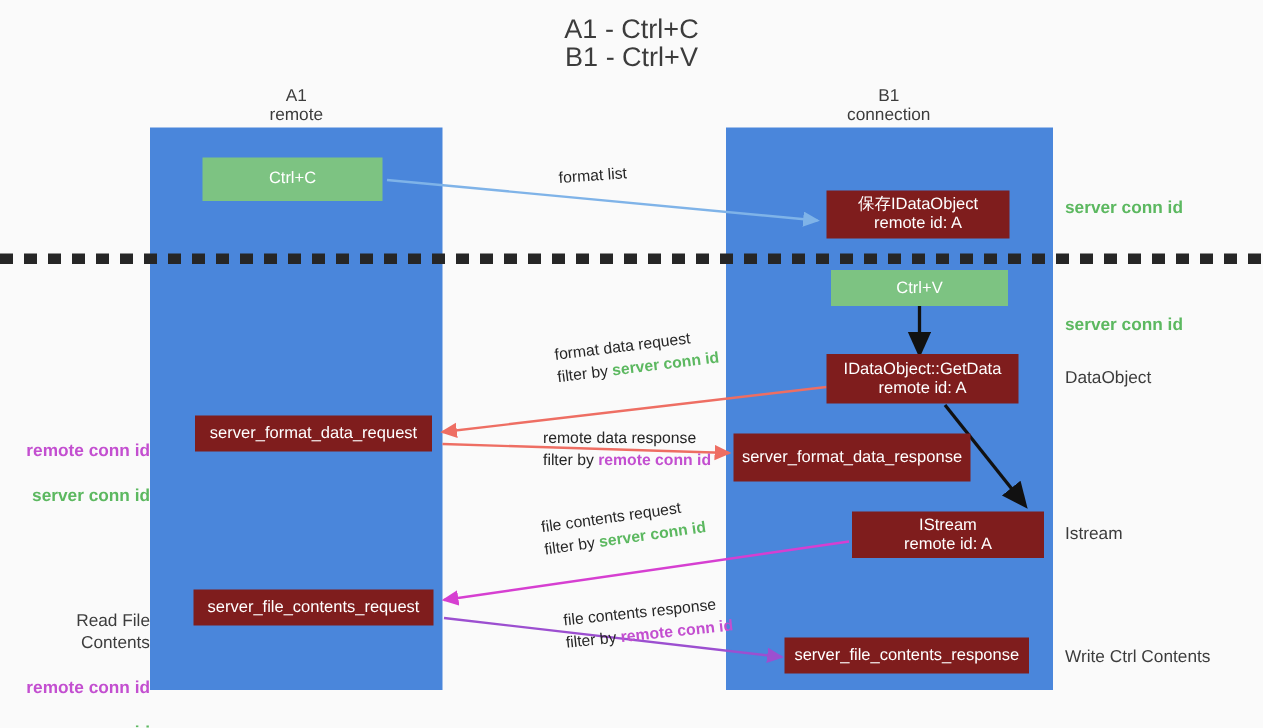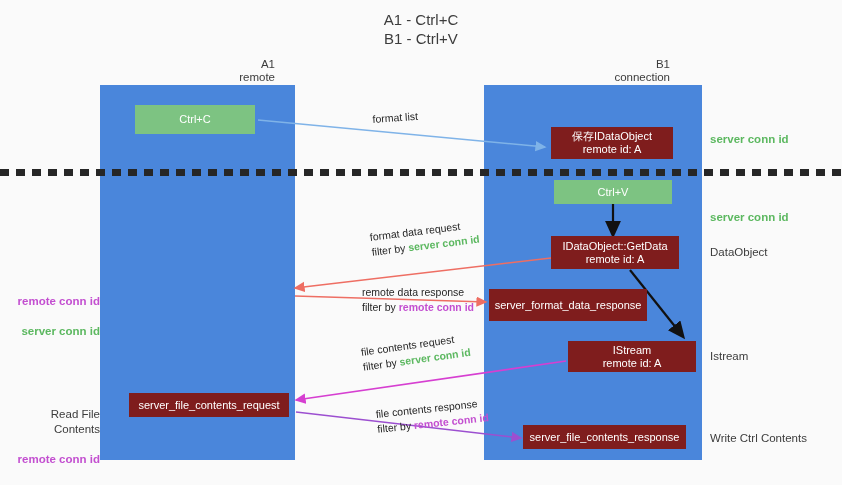--- a/index.html
+++ b/index.html
@@ -7,27 +7,27 @@
     width:842px;height:485px;
     background:#fafafa;
     font-family:"Liberation Sans","DejaVu Sans",sans-serif;
     overflow:hidden;
   }
   #stage{position:relative;width:842px;height:485px;}
 
   
   .title{
     position:absolute;left:0;top:10px;width:842px;
-    text-align:center;font-size:15px;color:#3c3c3c;line-height:19px;
+    text-align:center;font-size:18px;color:#3c3c3c;line-height:19px;
     white-space:pre-line;
   }
 
   
   .lane-head{
-    position:absolute;text-align:right;font-size:11.5px;color:#3c3c3c;
+    position:absolute;text-align:center;font-size:11.5px;color:#3c3c3c;
     line-height:13px;white-space:pre-line;
   }
 
   
   .lane{position:absolute;background:#4a86db;}
 
   
   .box{
     position:absolute;box-sizing:border-box;
     display:flex;align-items:center;justify-content:center;
@@ -116,20 +116,21 @@
   <div class="box green" style="left:135px;top:105px;width:120px;height:29px;">Ctrl+C</div>
 
   <div class="box orange" style="left:551px;top:127px;width:122px;height:32px;">保存IDataObject
 remote id: A</div>
 
   <div class="box green" style="left:554px;top:180px;width:118px;height:24px;">Ctrl+V</div>
 
   <div class="box orange" style="left:551px;top:236px;width:128px;height:33px;">IDataObject::GetData
 remote id: A</div>
 
+  <div class="box orange" style="left:130px;top:277px;width:158px;height:24px;">server_format_data_request</div>
 
   <div class="box orange" style="left:489px;top:289px;width:158px;height:32px;">server_format_data_response</div>
 
   <div class="box orange" style="left:568px;top:341px;width:128px;height:31px;">IStream
 remote id: A</div>
 
   <div class="box orange" style="left:523px;top:425px;width:163px;height:24px;">server_file_contents_response</div>
 
   <div class="box orange" style="left:129px;top:393px;width:160px;height:24px;">server_file_contents_request</div>
 

